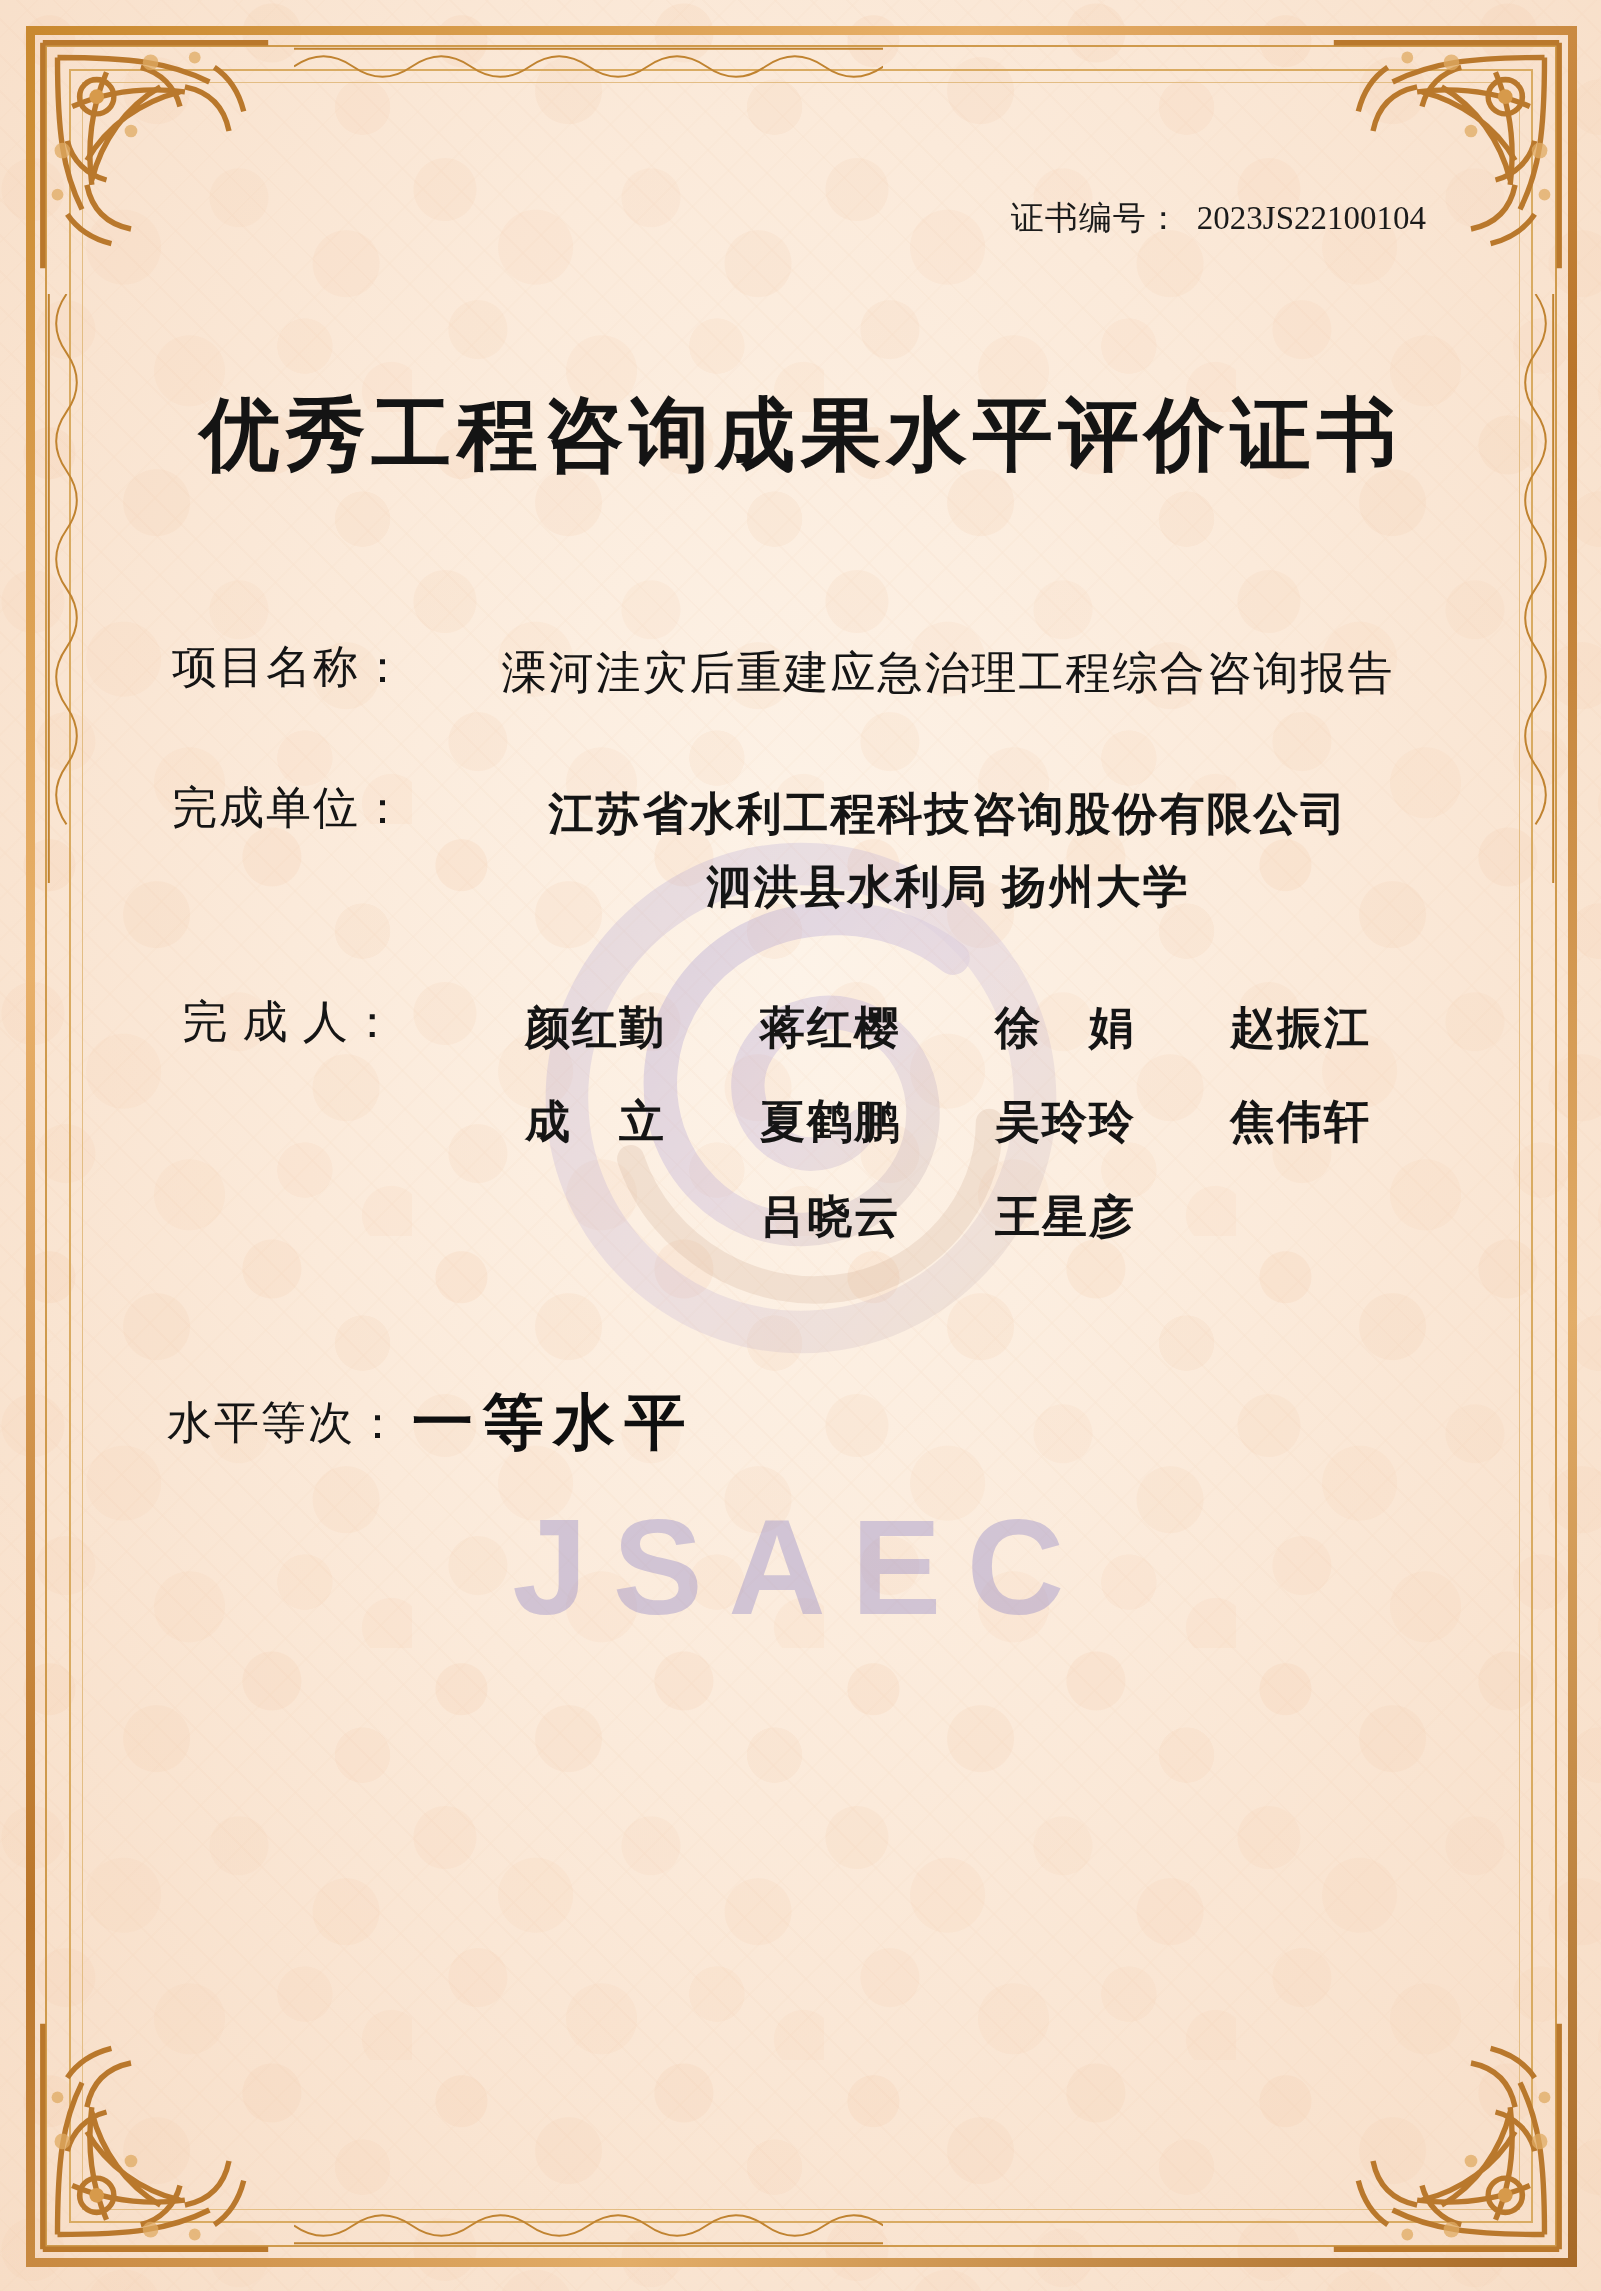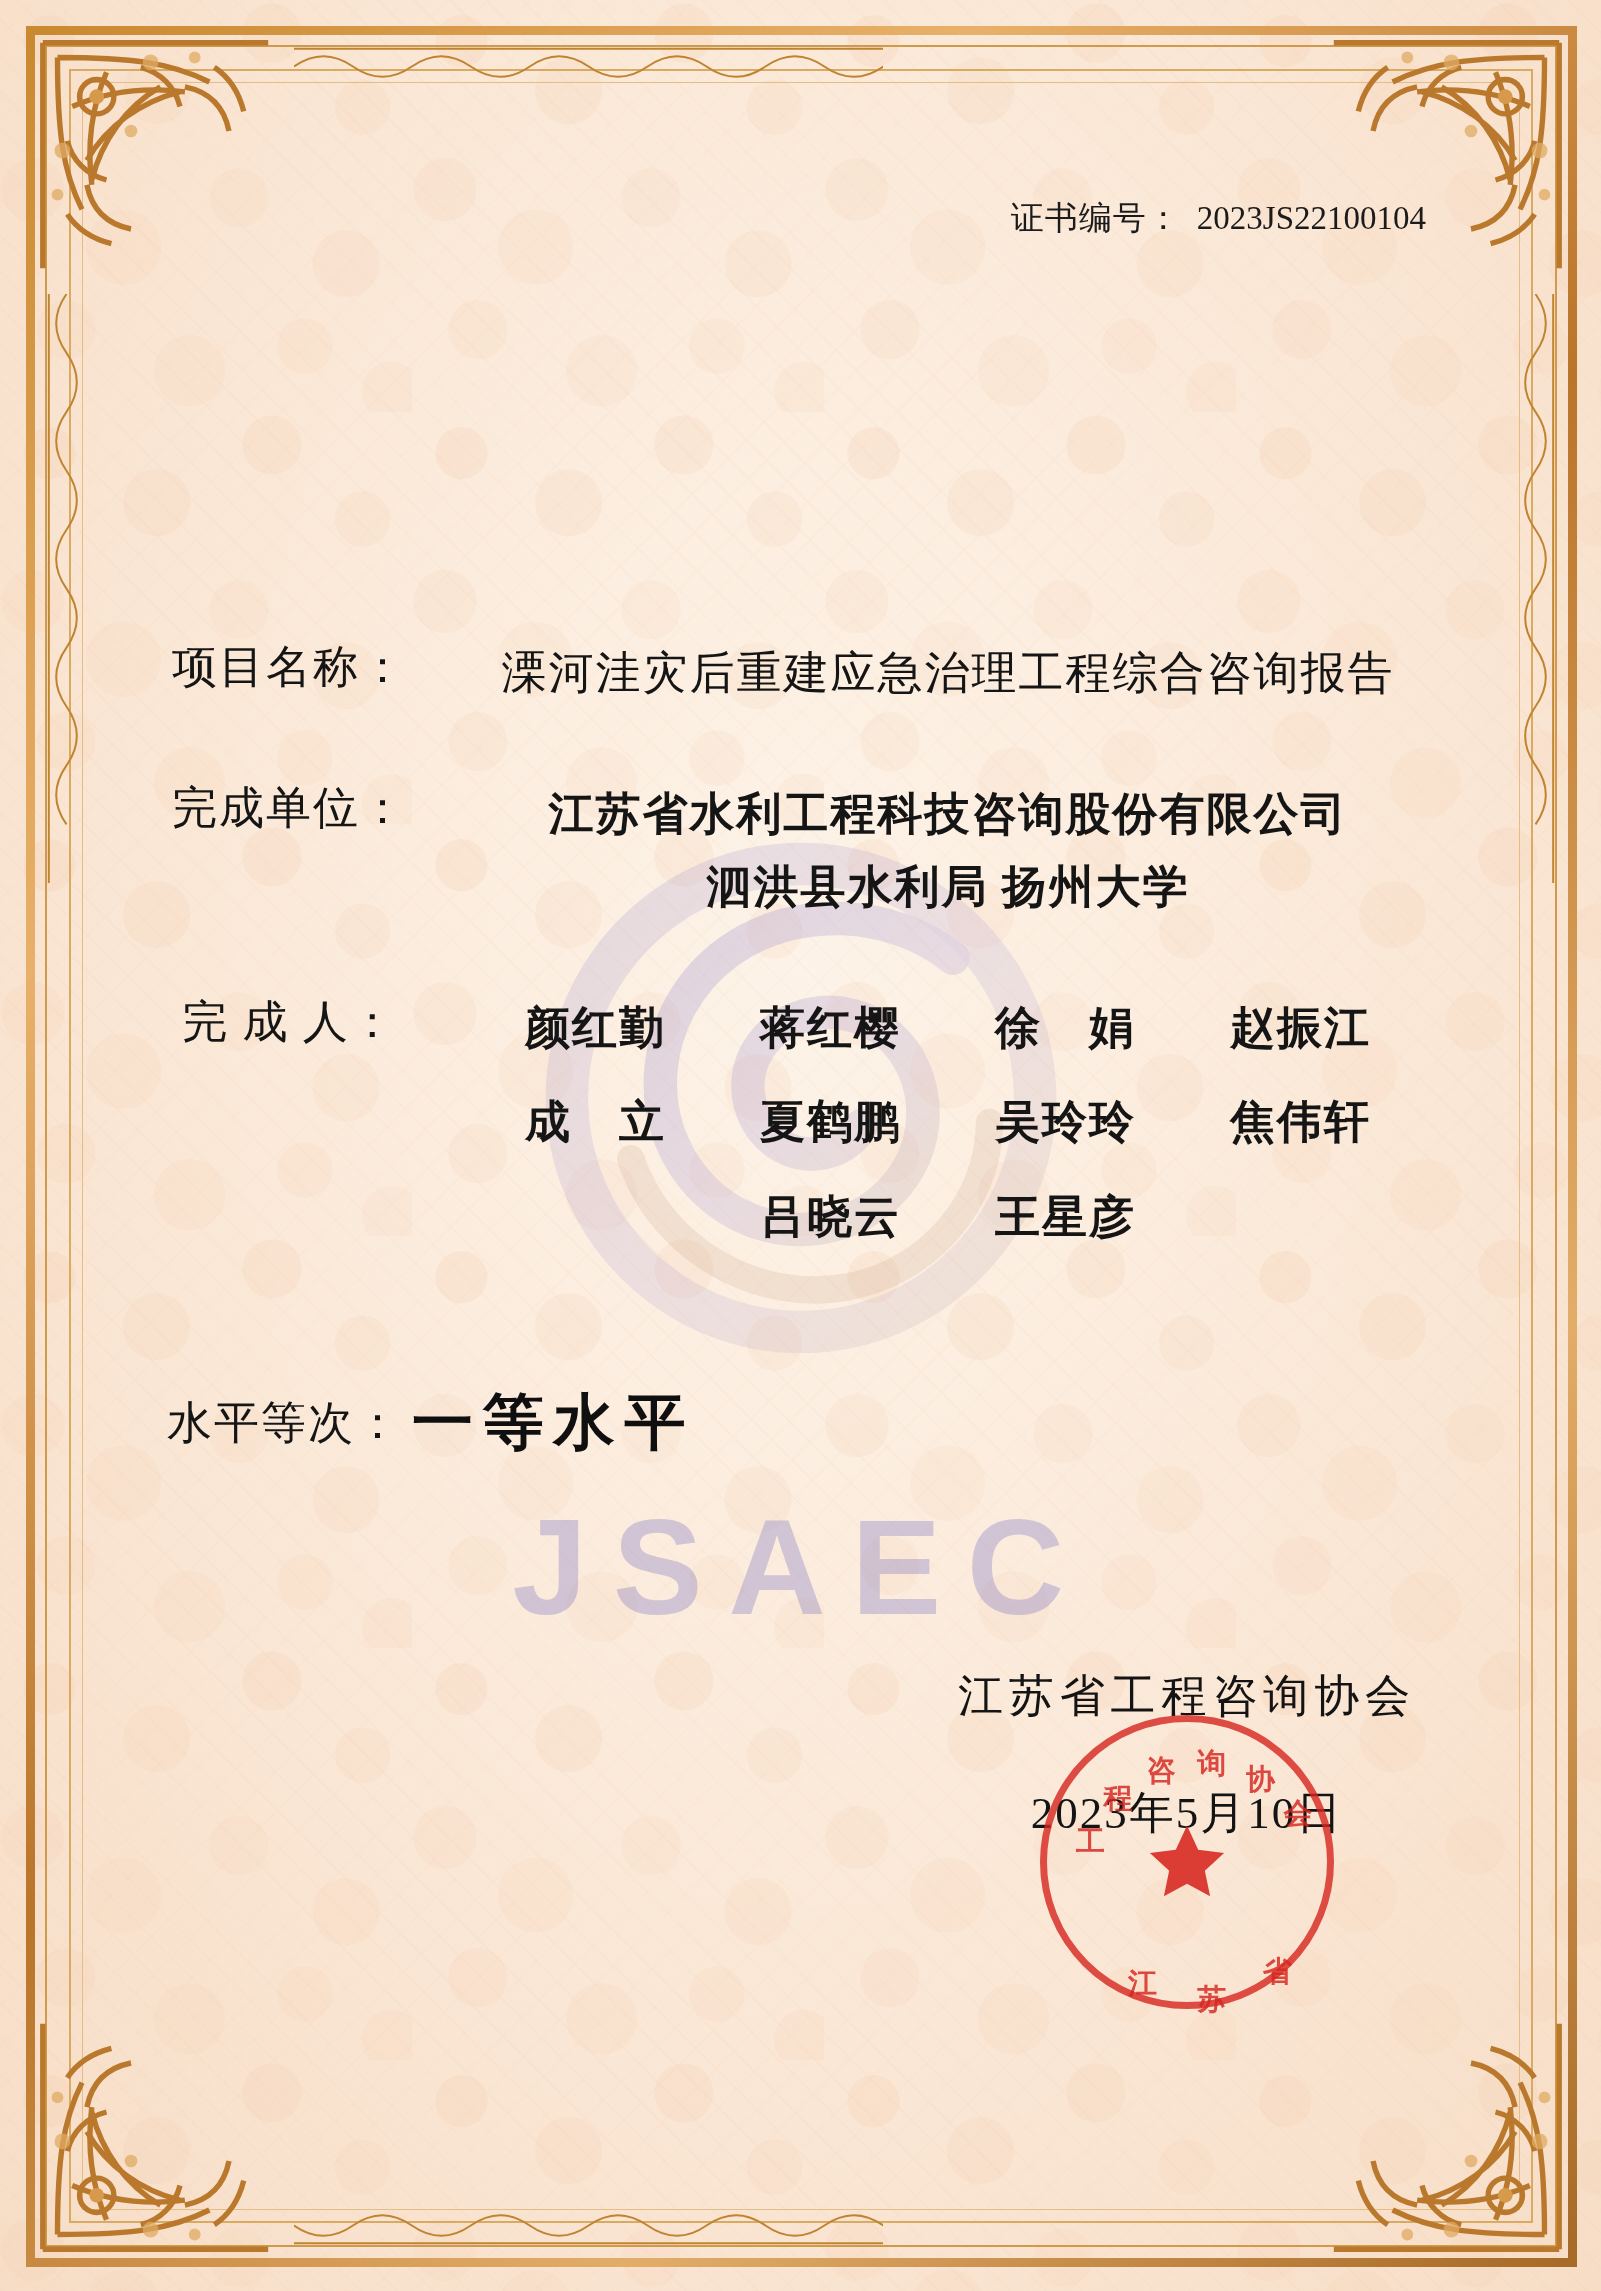--- a/index.html
+++ b/index.html
@@ -410,20 +410,21 @@
       <path d="M28 0c-14 20-14 40 0 60s14 40 0 60-14 40 0 60 14 40 0 60-14 40 0 60 14 40 0 60-14 40 0 60 14 40 0 60-14 40 0 60"></path>
     </g>
   </svg>
 
   <div class="content">
 
     <div class="cert-no">
       <span>证书编号：</span><span class="num">2023JS22100104</span>
     </div>
 
+    <div class="title">优秀工程咨询成果水平评价证书</div>
 
     <div class="fields">
 
       <div class="row">
         <div class="label">项目名称：</div>
         <div class="value">溧河洼灾后重建应急治理工程综合咨询报告</div>
       </div>
 
       <div class="gap-sm"></div>
 
@@ -446,38 +447,16 @@
         </div>
       </div>
 
     </div>
 
     <div class="grade-row">
       <div class="grade-label">水平等次：</div>
       <div class="grade-value">一等水平</div>
     </div>
 
-    <div class="signature">
-      <div class="issuer">江苏省工程咨询协会</div>
-      <div class="date">2023年5月10日</div>
-
-      <div class="seal">
-        <div class="seal-ring"></div>
-        <svg class="seal-star" viewBox="0 0 24 24">
-          <path d="M12 1.6l3.2 6.9 7.4.9-5.5 5.1 1.5 7.3L12 18.2 5.4 21.8l1.5-7.3-5.5-5.1 7.4-.9z" fill="currentColor"></path>
-        </svg>
-        <div class="seal-text">
-          <span class="seal-ch" style="transform:rotate(-70deg) translate(0,-118px) rotate(70deg);">工</span>
-          <span class="seal-ch" style="transform:rotate(-45deg) translate(0,-118px) rotate(45deg);">程</span>
-          <span class="seal-ch" style="transform:rotate(-20deg) translate(0,-118px) rotate(20deg);">咨</span>
-          <span class="seal-ch" style="transform:rotate(5deg)   translate(0,-118px) rotate(-5deg);">询</span>
-          <span class="seal-ch" style="transform:rotate(30deg)  translate(0,-118px) rotate(-30deg);">协</span>
-          <span class="seal-ch" style="transform:rotate(55deg)  translate(0,-118px) rotate(-55deg);">会</span>
-          <span class="seal-ch" style="transform:rotate(140deg) translate(0,-118px) rotate(-140deg);">省</span>
-          <span class="seal-ch" style="transform:rotate(175deg) translate(0,-118px) rotate(-175deg);">苏</span>
-          <span class="seal-ch" style="transform:rotate(210deg) translate(0,-118px) rotate(-210deg);">江</span>
-        </div>
-      </div>
-    </div>
 
   </div>
 </div>
 
 
 </body></html>

